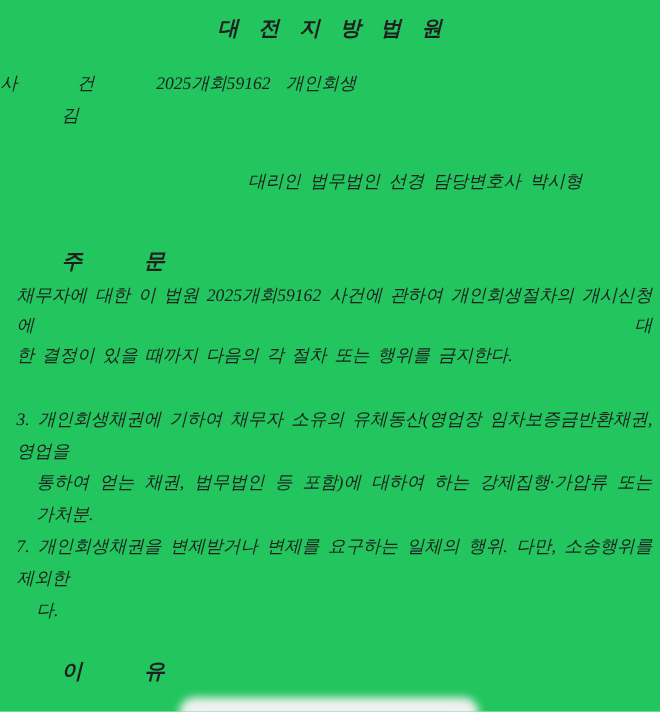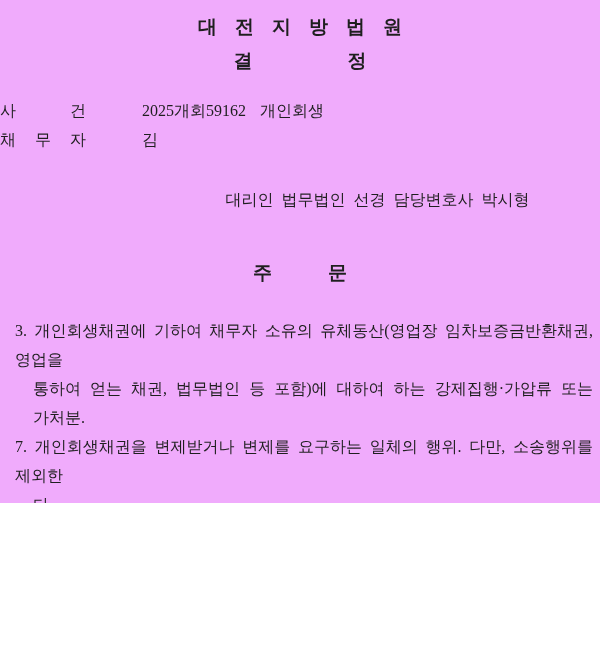--- a/index.html
+++ b/index.html
@@ -5,23 +5,24 @@
   html, body { margin: 0; padding: 0; }
   body {
     width: 600px; height: 647px;
     background: #ffffff;
     font-family: "Liberation Serif", "DejaVu Serif", serif;
     color: #1f1f1f;
     overflow: hidden;
   }
   .page {
     position: relative;
-    width: 600px; height: 503px;
-    background: #f0abfc;
+    width: 600px; height: 647px;
+    background: #22c55e;
     overflow: hidden;
+    font-style: italic;
   }
   
   .court-title {
     margin-top: 14px;
     text-align: center;
     font-family: "Liberation Sans", "DejaVu Sans", sans-serif;
     font-weight: bold;
     font-size: 19px;
     line-height: 26px;
     letter-spacing: 18px;
@@ -33,21 +34,20 @@
     text-align: center;
     font-family: "Liberation Sans", "DejaVu Sans", sans-serif;
     font-weight: bold;
     font-size: 19px;
     line-height: 26px;
     letter-spacing: 95px;
     padding-left: 95px;
     white-space: nowrap;
   }
   .section-heading {
-    text-align: center;
     font-family: "Liberation Sans", "DejaVu Sans", sans-serif;
     font-weight: bold;
     font-size: 19px;
     line-height: 26px;
     letter-spacing: 56px;
     padding-left: 56px;
     white-space: nowrap;
   }
   .order-heading  { margin-top: 46px; }
   .reason-heading { margin-top: 28px; }
@@ -105,37 +105,39 @@
     filter: blur(4px);
   }
 </style>
 </head>
 <body>
 
 <div class="page">
 
   <div class="court-title">대전지방법원</div>
 
-  <div class="decision-title">결정</div>
 
   <div class="case-block">
     <div class="case-row">
       <div class="case-label">사 건</div>
       <div class="case-value">2025개회59162  개인회생</div>
     </div>
     <div class="case-row">
-      <div class="case-label">채 무 자</div>
       <div class="case-value">김</div>
     </div>
   </div>
 
   <div class="attorney-line">대리인 법무법인 선경 담당변호사 박시형</div>
 
   <div class="section-heading order-heading">주문</div>
 
+  <div class="text-col order-paragraph">
+    <div class="line just">채무자에 대한 이 법원 2025개회59162 사건에 관하여 개인회생절차의 개시신청에 대</div>
+    <div class="line">한 결정이 있을 때까지 다음의 각 절차 또는 행위를 금지한다.</div>
+  </div>
 
   <div class="text-col order-items">
     <div class="line just">3. 개인회생채권에 기하여 채무자 소유의 유체동산(영업장 임차보증금반환채권, 영업을</div>
     <div class="line cont just">통하여 얻는 채권, 법무법인 등 포함)에 대하여 하는 강제집행·가압류 또는 가처분.</div>
     <div class="line just">7. 개인회생채권을 변제받거나 변제를 요구하는 일체의 행위. 다만, 소송행위를 제외한</div>
     <div class="line cont">다.</div>
   </div>
 
   <div class="section-heading reason-heading">이유</div>
 

